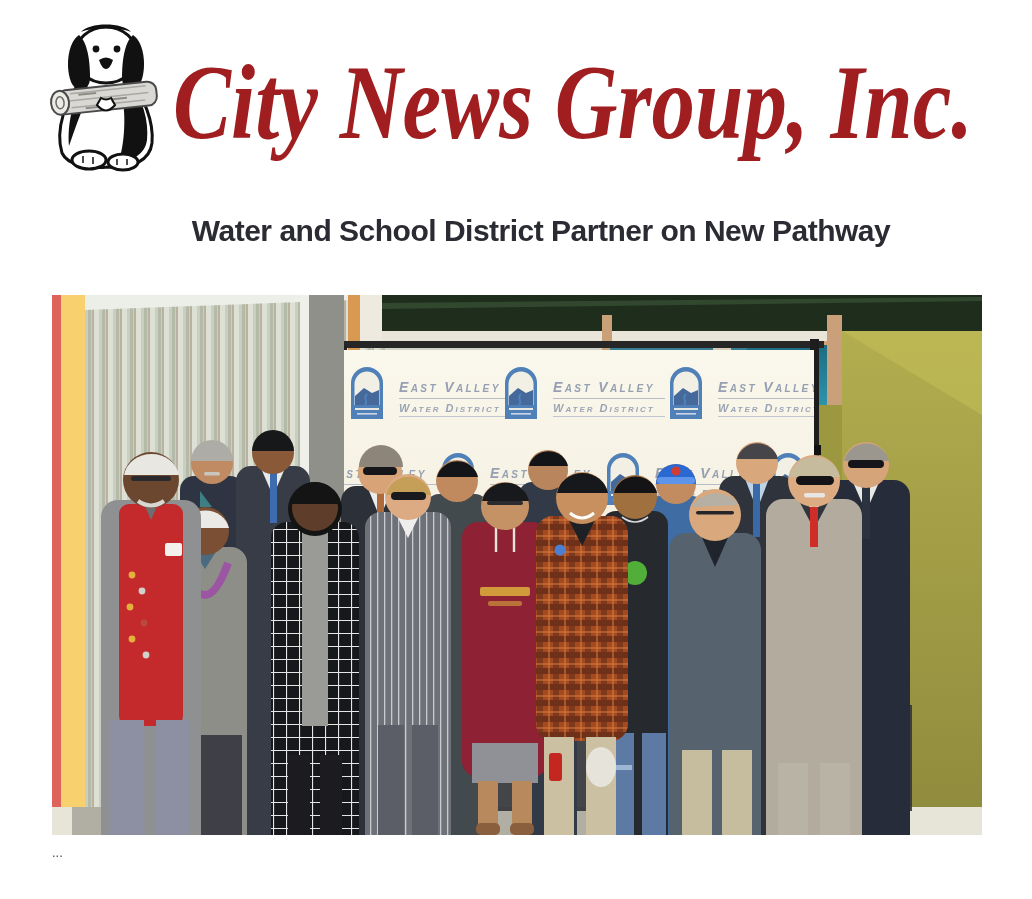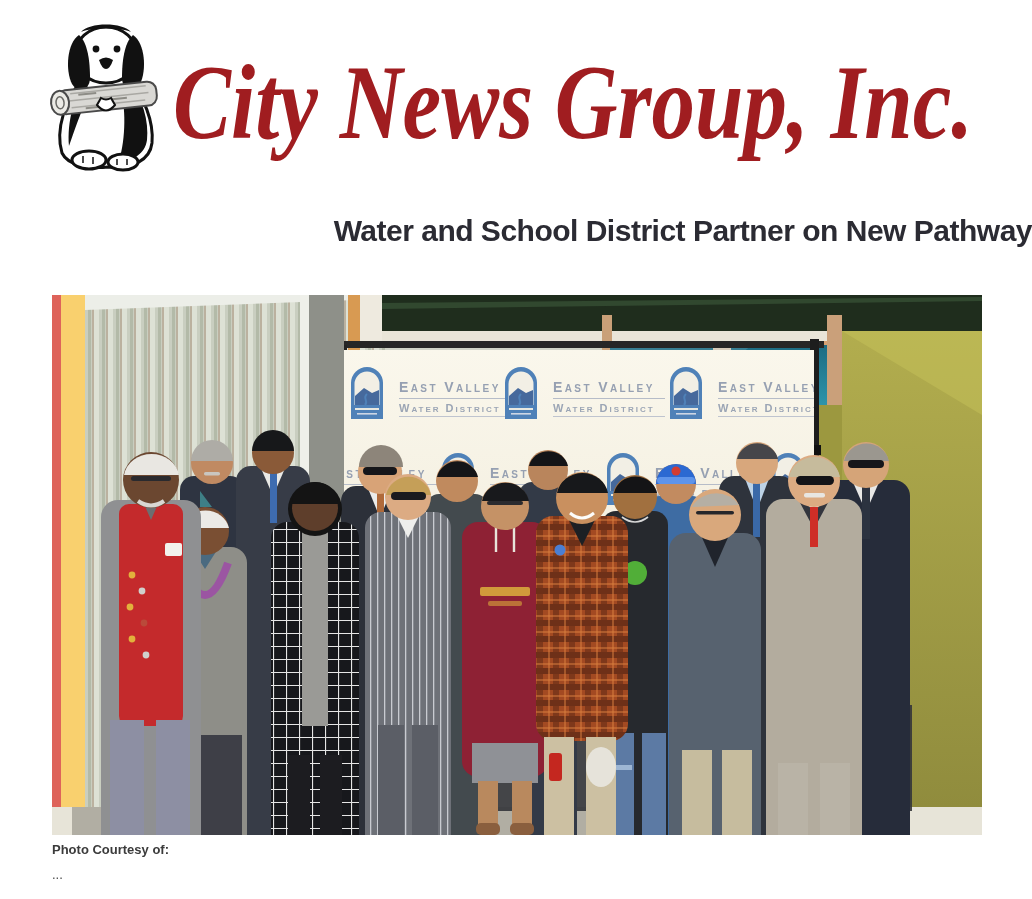--- a/index.html
+++ b/index.html
@@ -1,24 +1,24 @@
 <!DOCTYPE html>
 <html><head>
 <meta charset="utf-8">
 <style>
   html,body{margin:0;padding:0;background:#ffffff;}
   body{width:1032px;height:899px;overflow:hidden;font-family:"Liberation Sans",sans-serif;}
   .header{padding:10px 0 0 45px;height:178px;}
   .header svg{display:block;}
   h1.headline{
-    margin:26px 0 0 16px;text-align:right;
+    margin:26px 0 0 16px;text-align:center;
     font:bold 30px/1.15 "Liberation Sans",sans-serif;
     letter-spacing:-0.5px;color:#2b2b33;padding-left:34px;
   }
-  figure.photo{margin:46px 13px 0 52px;padding:0;width:758px;height:540px;}
+  figure.photo{margin:46px 13px 0 52px;padding:0;width:758px;height:540px;font-style:italic;}
   figure.photo svg{display:block;}
   .caption{margin:7px 0 0 52px;}
   .caption .lbl{font:bold 13px/1.2 "Liberation Sans",sans-serif;color:#3b3b3b;}
   .caption .val{font:13px/1.2 "Liberation Sans",sans-serif;color:#4a4a4a;margin-top:10px;}
   
   .ev1{font-family:"Liberation Sans",sans-serif;font-size:14px;font-weight:600;
        letter-spacing:2.4px;fill:#96a0b2;font-variant:small-caps;}
   .ev2{font-family:"Liberation Sans",sans-serif;font-size:11px;font-weight:600;
        letter-spacing:2px;fill:#9ba5b5;font-variant:small-caps;}
 </style>
@@ -354,15 +354,14 @@
         <circle cx="99" cy="185" r="28" fill="#6b4730"></circle>
         <path d="M72,180 a28,26 0 0 1 55,0 Z" fill="#e9e7e2"></path>
         <rect x="79" y="181" width="40" height="5" rx="2.5" fill="#2a2a2e"></rect>
         <path d="M86,206 q13,9 26,0" stroke="#d9d7d2" stroke-width="4" fill="none"></path>
       </g>
     </g>
   </svg>
 </figure>
 
 <div class="caption">
-  <div class="lbl">Photo Courtesy of:</div>
   <div class="val">...</div>
 </div>
 
 </body></html>

